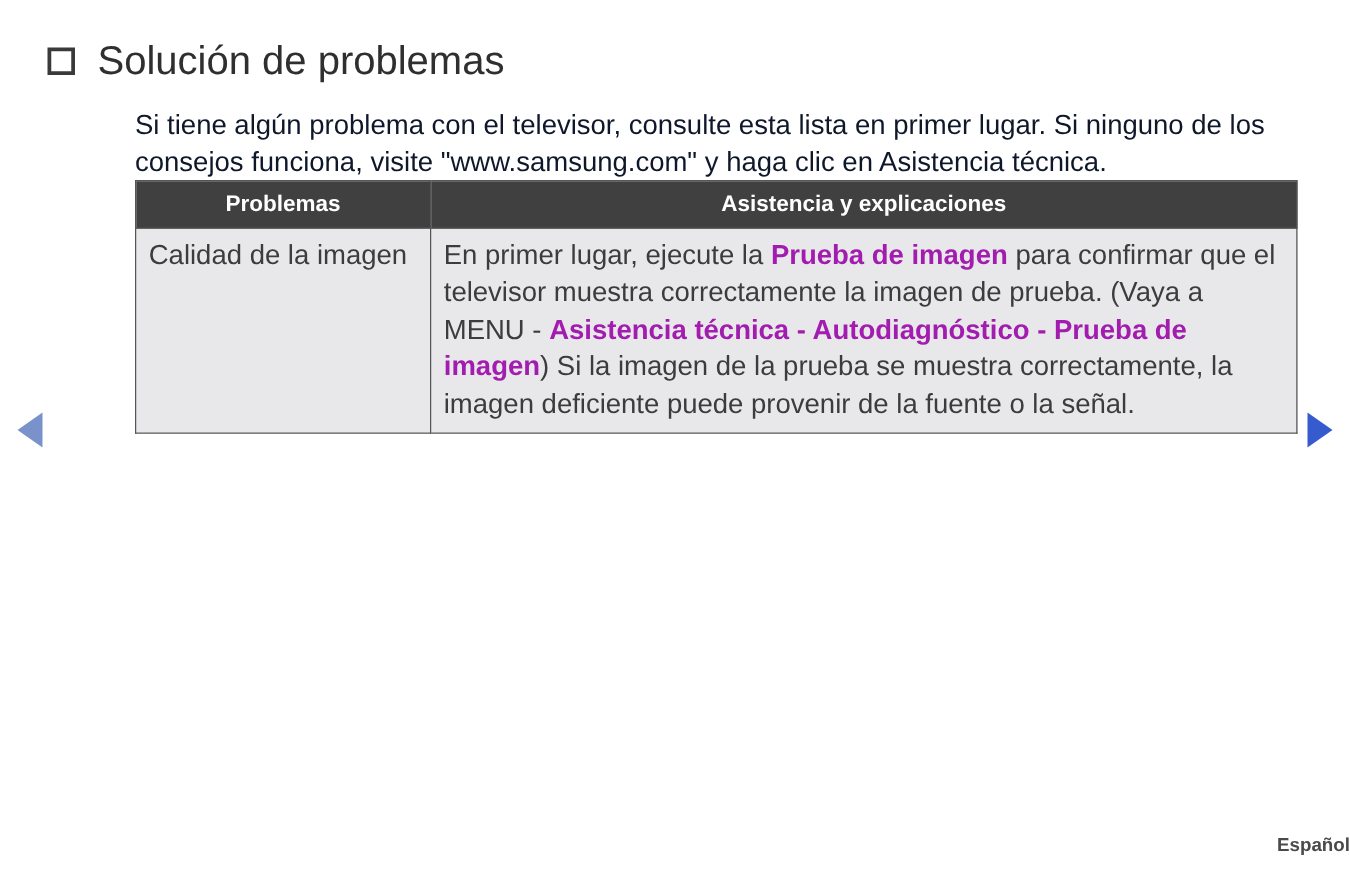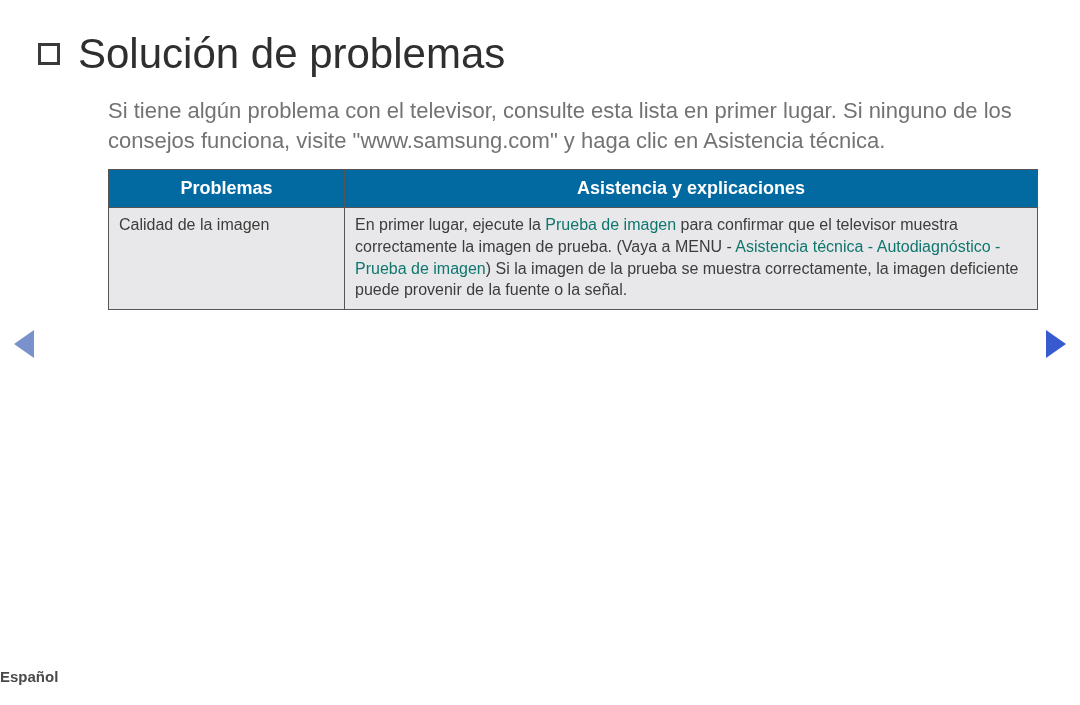--- a/index.html
+++ b/index.html
@@ -25,62 +25,61 @@
     }
     .bullet-icon {
       width: 22px;
       height: 22px;
       border: 3px solid #3a3a3a;
       margin-right: 18px;
       flex-shrink: 0;
       margin-left: -32px;
     }
     .title {
-      font-size: 42px;
+      font-size: 32px;
       font-weight: normal;
       color: #2f2f2f;
     }
     .intro {
       font-size: 22px;
       line-height: 1.35;
-      color: #737373;
+      color: #0f172a;
       margin-left: 38px;
-      margin-bottom: 14px;
     }
     .table-wrap {
       margin-left: 38px;
     }
     table {
       border-collapse: collapse;
       width: 930px;
     }
     th {
-      background: #0369a1;
+      background: #404040;
       color: #ffffff;
       font-weight: bold;
       font-size: 18px;
       padding: 8px 10px;
       border: 1px solid #555;
       text-align: center;
     }
     th.col-prob {
       width: 236px;
     }
     td {
       border: 1px solid #555;
       background: #e8e8ea;
-      font-size: 16px;
+      font-size: 22px;
       line-height: 1.35;
       padding: 6px 10px 8px 10px;
       vertical-align: top;
       color: #3c3c3c;
     }
     .hl {
-      color: #0f766e;
-      font-weight: normal;
+      color: #a21caf;
+      font-weight: bold;
       text-align: center;
     }
     .strong {
       font-weight: normal;
     }
     .nav-arrow {
       position: absolute;
       top: 330px;
       font-size: 0;
     }
@@ -98,21 +97,21 @@
       height: 0;
       border-top: 14px solid transparent;
       border-bottom: 14px solid transparent;
       border-left: 20px solid #355bce;
     }
     .footer {
       position: absolute;
       bottom: 20px;
       left: 0;
       right: 0;
-      text-align: left;
+      text-align: right;
       font-size: 15px;
       font-weight: bold;
       color: #4a4a4a;
     }
   </style>
 </head>
 <body>
 
 <div class="content">
   <div class="title-row">

